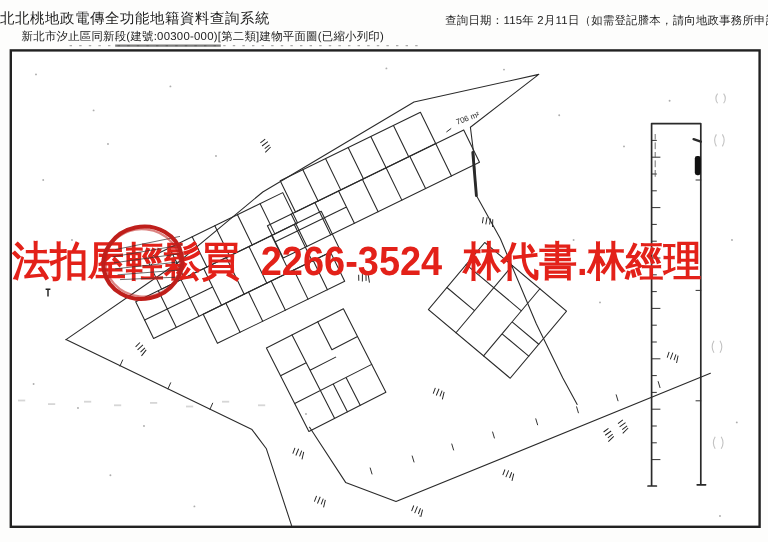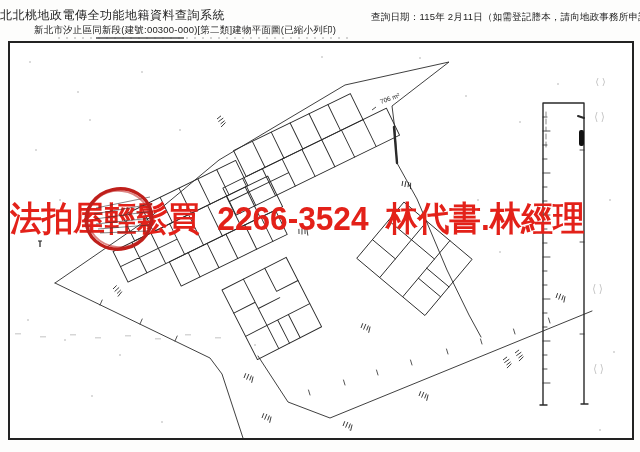--- a/index.html
+++ b/index.html
@@ -7,21 +7,21 @@
     width:640px;height:452px;position:relative;overflow:hidden;
     background:#fdfdfc;
     font-family:"Liberation Sans","DejaVu Sans",sans-serif;
   }
   .hdr-title{
     position:absolute;left:0;top:7px;
     font-size:12px;font-weight:normal;color:#1b1b1b;letter-spacing:.5px;
     white-space:nowrap;
   }
   .hdr-sub{
-    position:absolute;left:34px;top:24px;
+    position:absolute;left:18px;top:24px;
     font-size:9.5px;color:#222;white-space:nowrap;letter-spacing:.2px;
   }
   .hdr-date{
     position:absolute;left:371px;top:11px;
     font-size:9.5px;color:#222;white-space:nowrap;letter-spacing:.2px;
   }
   .plan-svg{position:absolute;left:0;top:0;z-index:1;}
   .watermark{
     position:absolute;left:10px;top:197px;z-index:3;
     font-size:34px;font-weight:bold;white-space:pre;

